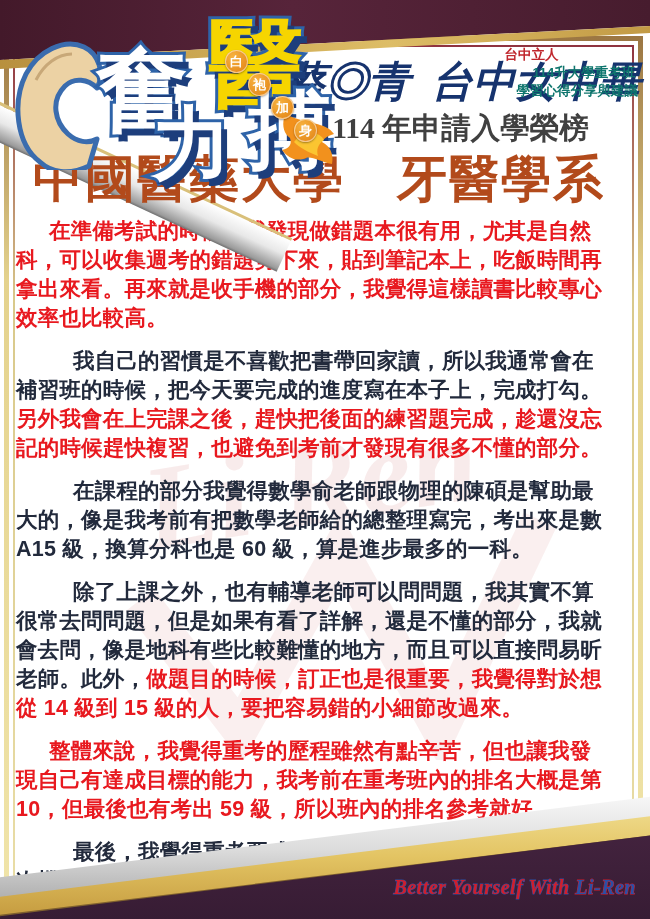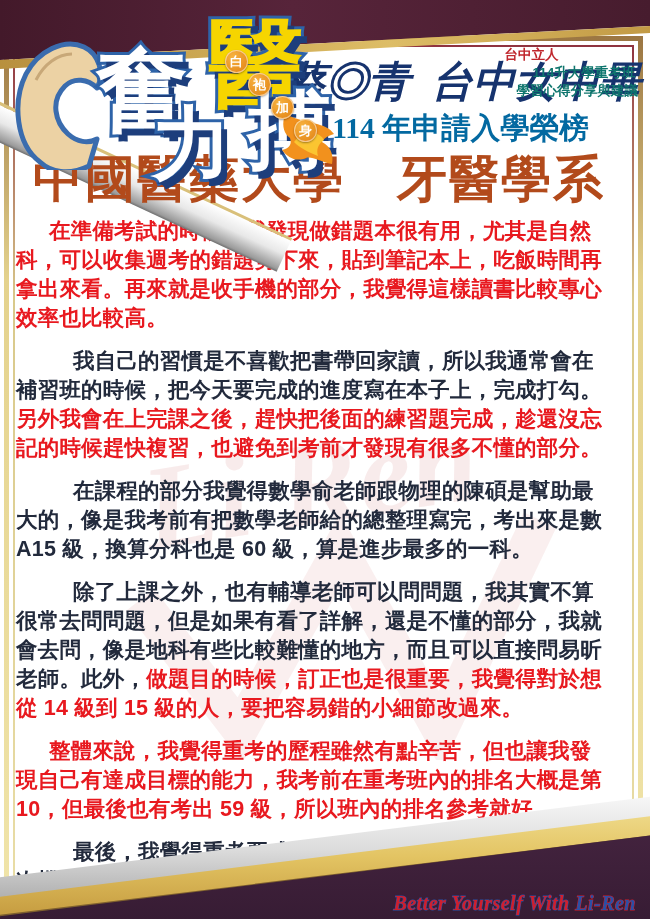--- a/index.html
+++ b/index.html
@@ -48,21 +48,21 @@
   .b0{left:225px;top:50px;} .b1{left:248px;top:73px;} .b2{left:271px;top:96px;} .b3{left:294px;top:119px;}
   .flame{position:absolute;left:276px;top:112px;z-index:7;}
 
   
   .tagline{position:absolute;top:31px;right:12px;z-index:7;font-size:13.5px;
     font-weight:700;white-space:pre;}
   .tag-org{color:#c0272d;} .tag-prog{color:#0f766e;margin-left:28px;} .tag-topic{color:#0f766e;margin-left:12px;}
   .student{position:absolute;left:284px;top:54px;z-index:6;white-space:pre;
     font-family:"Liberation Serif",serif;font-weight:700;font-size:42px;color:#16336e;font-style:italic;}
   .honor{position:absolute;left:283px;top:109px;width:355px;text-align:center;z-index:6;
-    font-family:"Liberation Serif",serif;font-weight:700;font-size:29.5px;color:#0369a1;}
+    font-family:"Liberation Serif",serif;font-weight:700;font-size:29.5px;color:#404040;}
   .school{position:absolute;left:33px;top:146px;z-index:6;white-space:pre;
     font-family:"Liberation Serif",serif;font-weight:700;font-size:50px;
     letter-spacing:2px;color:#b24a1b;}
 
   
   .content{position:absolute;left:16px;top:217px;width:596px;z-index:5;
     font-size:21.5px;line-height:29px;font-weight:600;letter-spacing:.2px;}
   .para{margin:0 0 14px;text-indent:33px;white-space:pre-wrap;}
   .seg-red{color:#e8191f;} .seg-navy{color:#222a3c;padding-left:24px;}
 
@@ -70,21 +70,21 @@
   .bottom-deco{position:absolute;left:0;bottom:0;width:650px;height:139px;z-index:8;}
   .bd{position:absolute;inset:0;}
   .bd-silver{background:linear-gradient(180deg,#ffffff,#dcdcdc 50%,#9d9d9d);
     clip-path:polygon(0 70%,100% 12%,100% 28%,0 86%);}
   .bd-gold{background:linear-gradient(180deg,#f7e9a5,#e3c463 55%,#c49a3e);
     clip-path:polygon(0 84%,100% 26%,100% 42%,0 100%);}
   .bd-goldedge{background:#7d5f2e;
     clip-path:polygon(0 97%,100% 40%,100% 44%,0 101%);}
   .bd-purple{background:linear-gradient(180deg,#4a2744,#371c34);
     clip-path:polygon(0 98%,100% 40%,100% 100%,0 100%);}
-  .slogan{position:absolute;right:14px;bottom:4px;z-index:9;white-space:pre;
+  .slogan{position:absolute;right:14px;bottom:20px;z-index:9;white-space:pre;
     font-family:"Liberation Serif",serif;font-style:italic;font-weight:700;
     font-size:20px;letter-spacing:.5px;}
   .sw-red{color:#cf1f2e;-webkit-text-stroke:1px #2b50a5;paint-order:stroke fill;}
   .sw-blue{color:#2b50a5;-webkit-text-stroke:1px #cf1f2e;paint-order:stroke fill;}
 </style>
 </head>
 <body>
 
 <div class="page">
 

